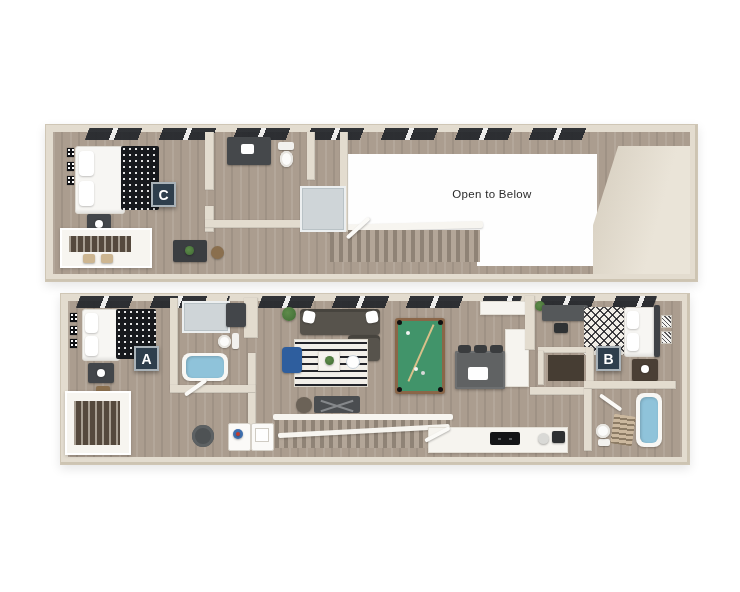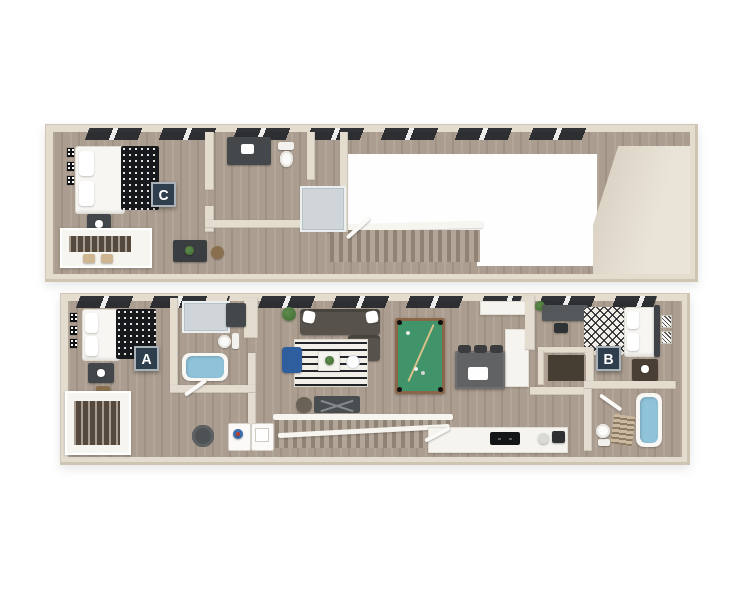--- a/index.html
+++ b/index.html
@@ -71,20 +71,21 @@
 
 <div class="stage">
 
   <div class="plan" style="left:45px;top:124px;width:653px;height:158px;">
     <div class="floor"></div>
 
     <div class="windows" style="left:42px;top:4px;width:500px;"></div>
 
     <div class="white-room" style="left:300px;top:30px;width:252px;height:76px;"></div>
     <div class="white-room" style="left:432px;top:106px;width:123px;height:36px;"></div>
+    <div class="open-label" style="left:372px;top:64px;width:150px;">Open to Below</div>
 
     <div class="wedge" style="left:548px;top:22px;width:97px;height:128px;"></div>
 
     <div class="ledge" style="left:282px;top:99px;width:156px;height:7px;transform:rotate(-1.5deg);"></div>
     <div class="stairs" style="left:285px;top:106px;width:150px;height:32px;"></div>
 
     <div class="wall" style="left:160px;top:8px;width:9px;height:58px;"></div>
     <div class="wall" style="left:160px;top:82px;width:9px;height:26px;"></div>
     <div class="wall" style="left:160px;top:96px;width:98px;height:8px;"></div>
     <div class="wall" style="left:262px;top:8px;width:8px;height:48px;"></div>

